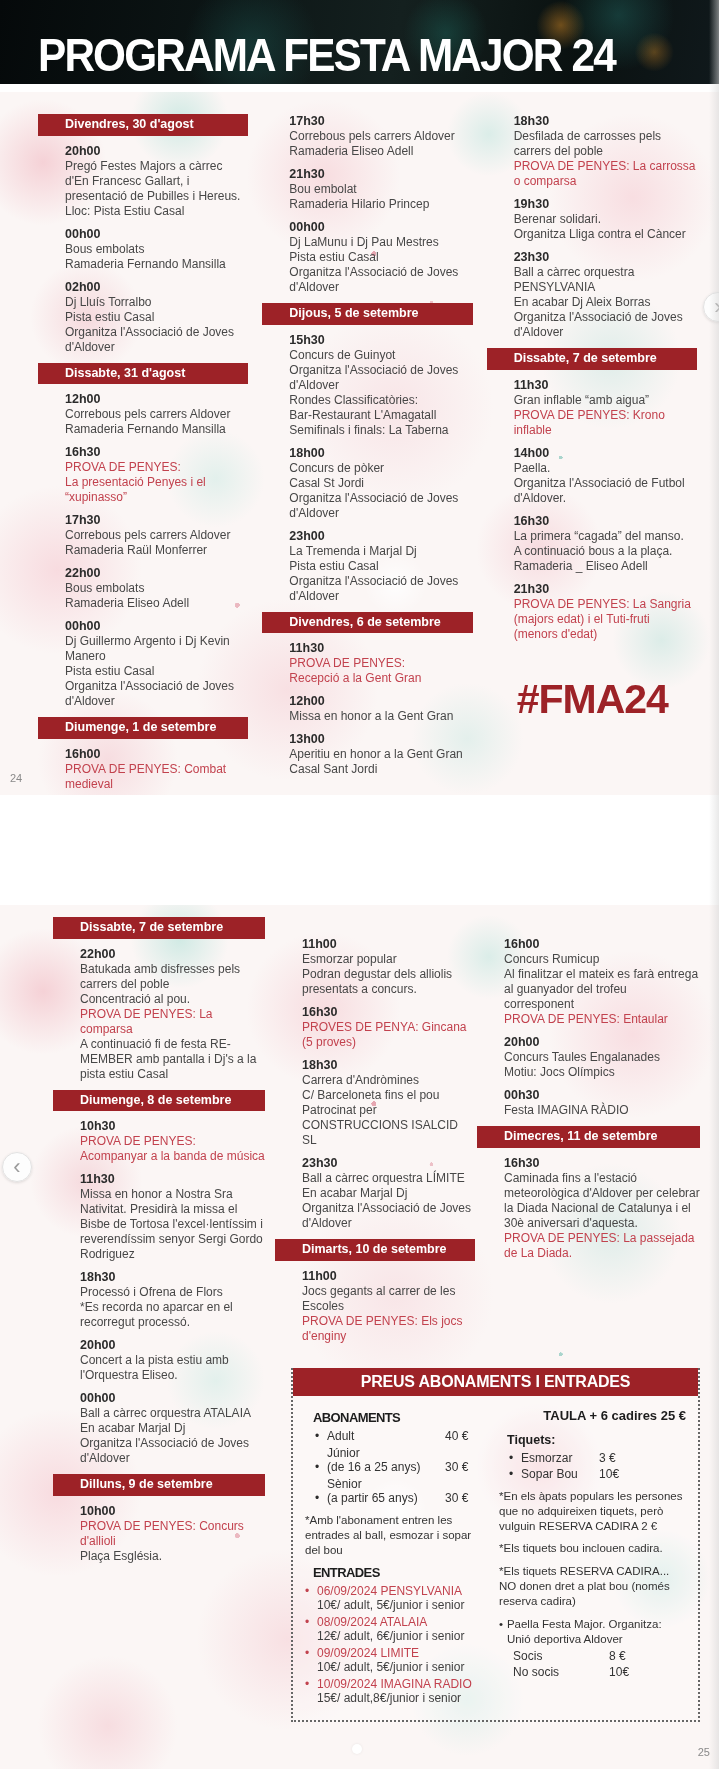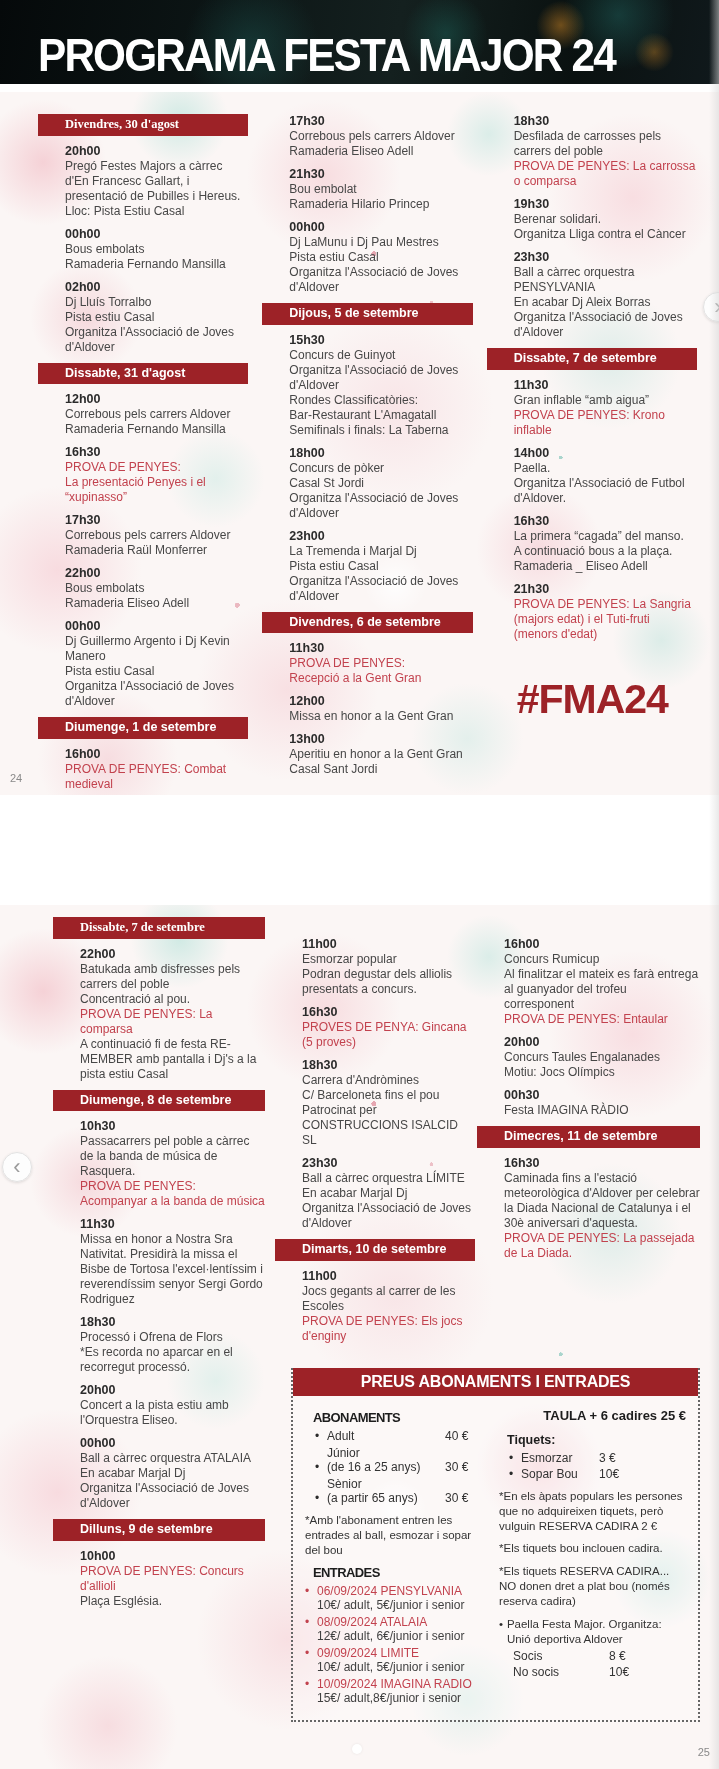--- a/index.html
+++ b/index.html
@@ -52,21 +52,21 @@
     color:#ffffff; font-weight:bold; font-size:46px; letter-spacing:-2px;
     transform:scaleX(.92); transform-origin:0 100%; white-space:nowrap;
   }
   .p1-content { position:absolute; top:92px; left:0; right:0; bottom:0; padding:22px 22px 0 38px; }
   .cols3 { display:grid; grid-template-columns:repeat(3,1fr); column-gap:14px; }
   
   .datebar {
     background:#9d2227; color:#ffffff; font-weight:bold; font-size:12.5px;
     padding:3px 6px 3px 27px; margin:5px 0 8px 0; line-height:1.25;
   }
-  .datebar:first-child { margin-top:0;font-family:Liberation Serif, serif; }
+  .datebar:first-child { margin-top:0; }
   .event { padding-left:27px; margin-bottom:8px; font-size:12px; line-height:15px; }
   .event .time { font-weight:bold; color:#2b2b2b; font-size:12.5px; }
   .event .line { color:#474747; }
   .event .line.red { color:#c2424e; }
   .hashtag {
     color:#9d2227; font-weight:bold; font-size:41px; letter-spacing:-1px;
     margin-top:34px; padding-left:30px;
   }
   .pagenum { position:absolute; color:#8a8a8a; font-size:11px; }
   .pn-left  { left:10px; top:772px; }
@@ -284,21 +284,20 @@
         <div class="event">
           <div class="time">22h00</div>
           <div class="line">Batukada amb disfresses pels carrers del poble</div>
           <div class="line">Concentració al pou.</div>
           <div class="line red">PROVA DE PENYES: La comparsa</div>
           <div class="line">A continuació fi de festa RE-MEMBER amb pantalla i Dj's a la pista estiu Casal</div>
         </div>
         <div class="datebar">Diumenge, 8 de setembre</div>
         <div class="event">
           <div class="time">10h30</div>
-          <div class="line">Passacarrers pel poble a càrrec de la banda de música de Rasquera.</div>
           <div class="line red">PROVA DE PENYES: Acompanyar a la banda de música</div>
         </div>
         <div class="event">
           <div class="time">11h30</div>
           <div class="line">Missa en honor a Nostra Sra Nativitat. Presidirà la missa el Bisbe de Tortosa l'excel·lentíssim i reverendíssim senyor Sergi Gordo Rodriguez</div>
         </div>
         <div class="event">
           <div class="time">18h30</div>
           <div class="line">Processó i Ofrena de Flors</div>
           <div class="line">*Es recorda no aparcar en el recorregut processó.</div>

